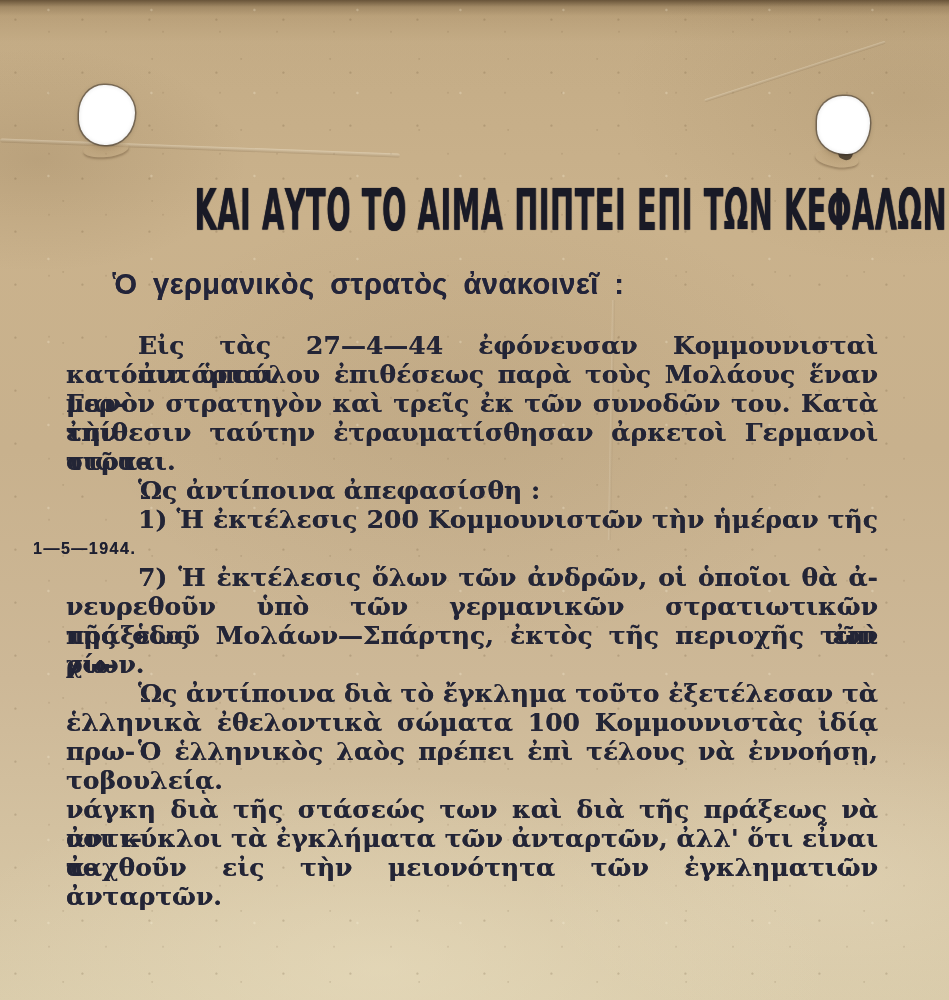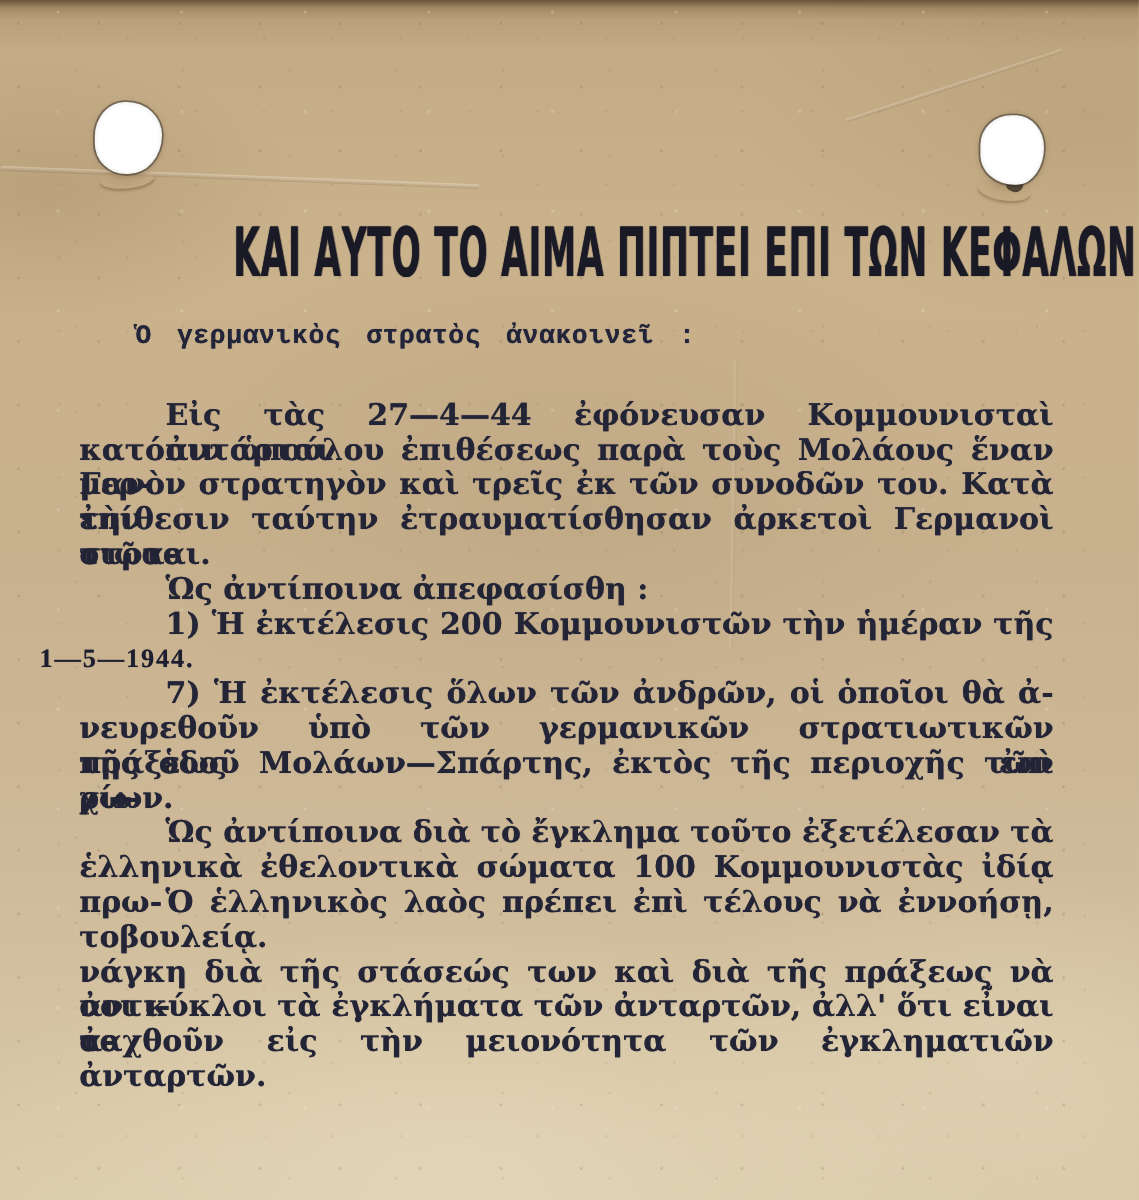--- a/index.html
+++ b/index.html
@@ -58,36 +58,36 @@
   
   .title-wrap{position:absolute;left:0;top:186px;width:949px;text-align:center;}
   .title{
     display:inline-block;white-space:nowrap;
     font-family:"DejaVu Sans", sans-serif;font-weight:bold;font-size:42px;letter-spacing:1px;
     color:#191a26;transform:scale(0.68,1.35);transform-origin:50% 50%;
     text-shadow:0 0 1px rgba(20,20,32,.9), 1px 0 0 rgba(20,20,32,.35);
   }
   .subtitle{
     position:absolute;left:113px;top:268px;
-    font-family:Liberation Mono, monospace;font-weight:bold;font-size:22px;
+    font-family:Liberation Sans, sans-serif;font-weight:bold;font-size:29px;
     letter-spacing:.5px;word-spacing:7px;color:#22243a;
     text-shadow:0 0 .6px rgba(30,30,50,.8);
   }
   
   .body-text{
     position:absolute;left:66px;top:331px;width:812px;
     font-family:"DejaVu Serif", serif;font-weight:bold;font-size:25px;line-height:29px;
     color:#232536;text-shadow:0 0 .6px rgba(30,30,55,.75);
   }
   .line{height:29px;text-align:justify;text-align-last:justify;white-space:normal;}
   .line.noj{text-align-last:left;}
   .line.ind{padding-left:72px;}
   .line.date{
     margin-left:-33px;text-align-last:left;
-    font-family:Liberation Serif, serif;font-size:22px;letter-spacing:1.5px;color:#1d1f30;
+    font-family:Liberation Sans, sans-serif;font-size:16px;letter-spacing:1.5px;color:#1d1f30;
   }
 </style>
 </head>
 <body>
 
 <div class="paper">
 
   <div class="crease crease-1"></div>
   <div class="crease crease-2"></div>
   <div class="crease crease-3"></div>

